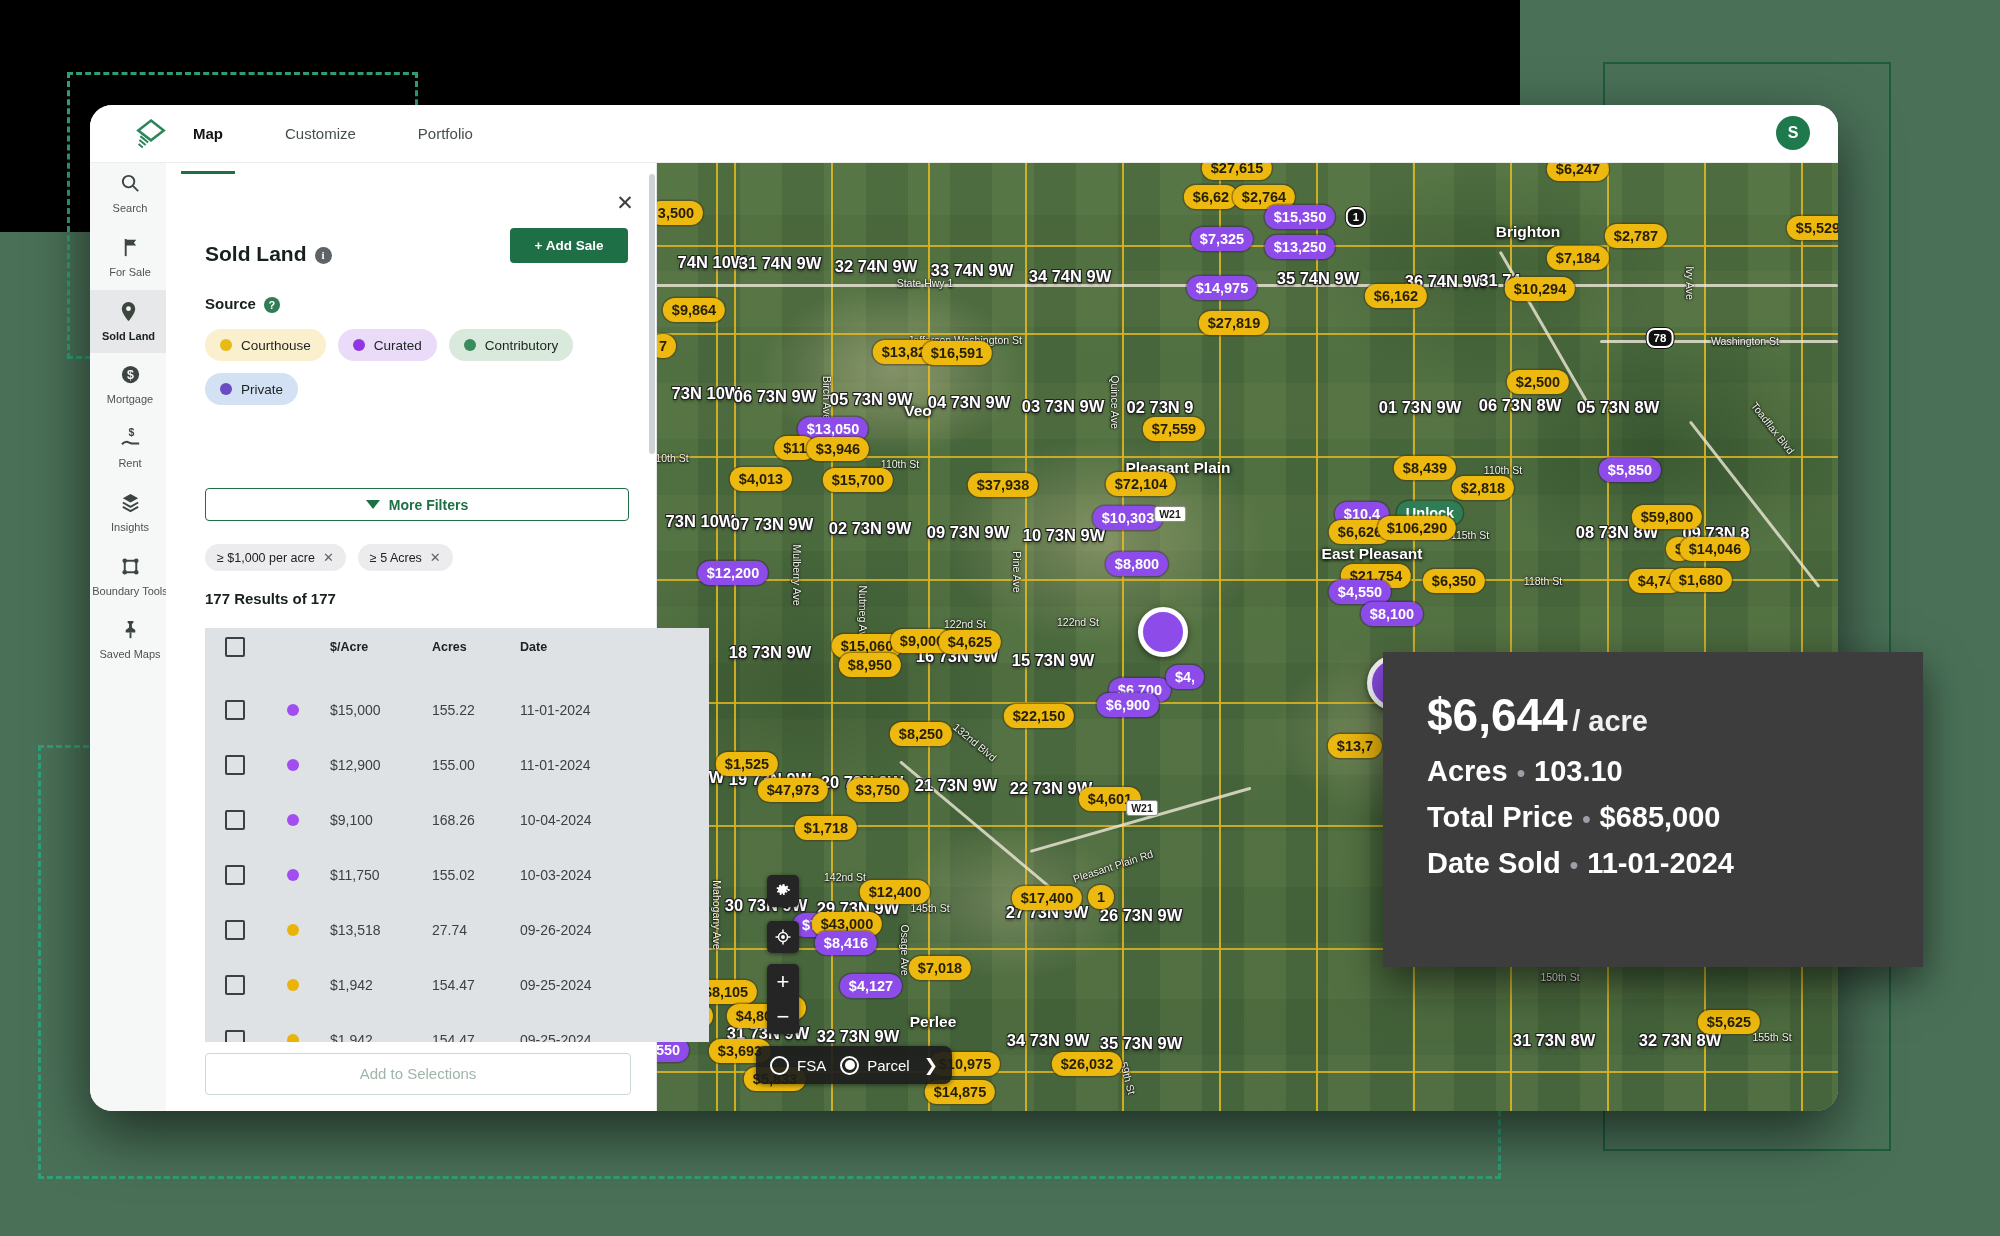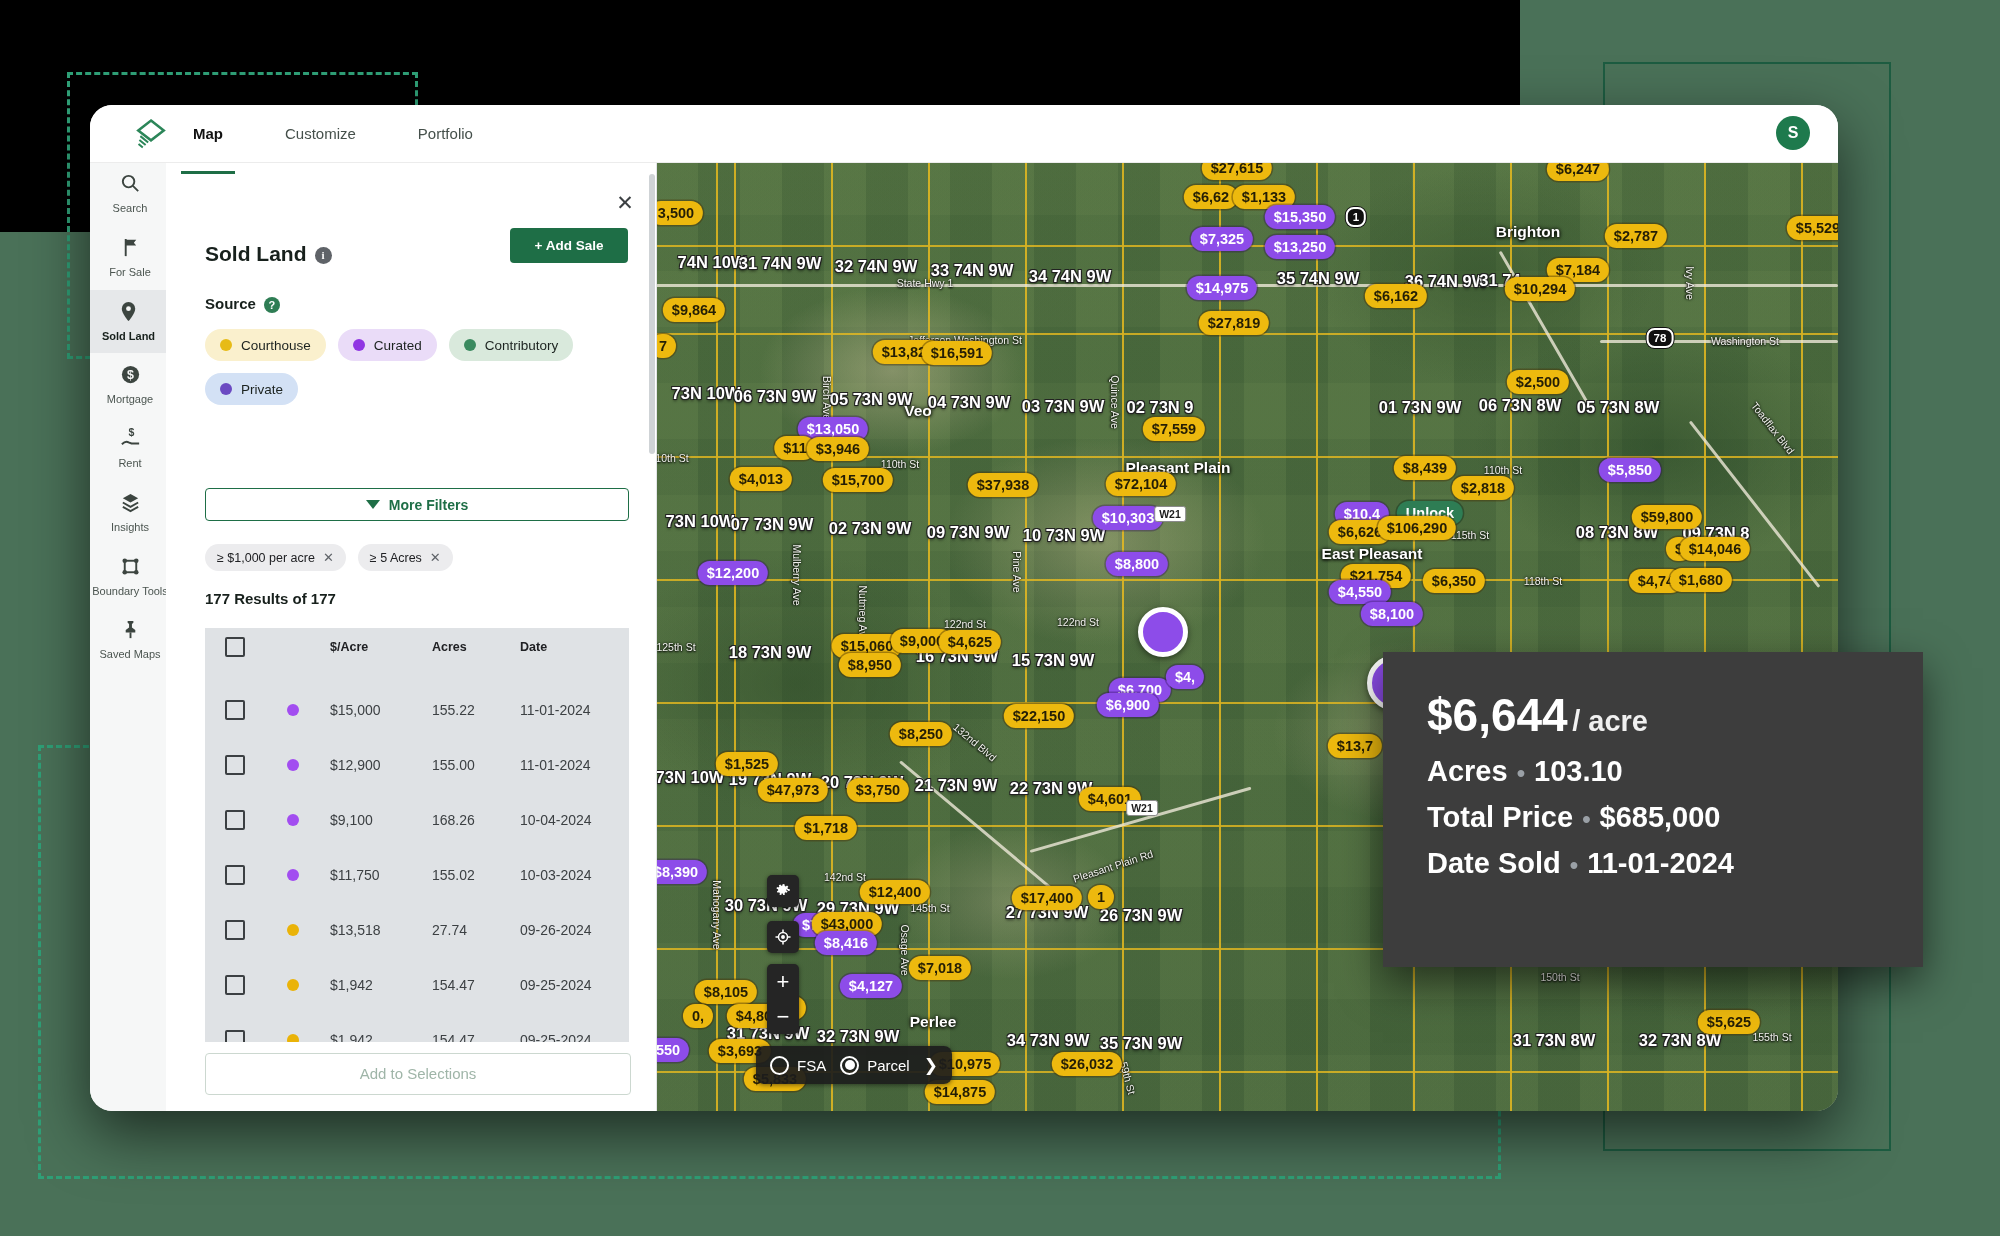--- a/index.html
+++ b/index.html
@@ -48,21 +48,21 @@
   .chip .dot{width:12px;height:12px;border-radius:50%;}
   .morefilters{position:absolute;left:39px;top:326px;width:424px;height:33px;border:1.5px solid #1e6e46;border-radius:4px;
                background:#fff;color:#1e6e46;font-size:14px;font-weight:bold;cursor:pointer;display:flex;align-items:center;
                justify-content:center;gap:9px;font-family:inherit;}
   .funnel{width:0;height:0;border-left:7px solid transparent;border-right:7px solid transparent;border-top:9px solid #1e6e46;}
   .fchips{position:absolute;left:39px;top:382px;display:flex;gap:12px;}
   .fchip{display:flex;align-items:center;gap:8px;background:#ececee;border-radius:999px;height:27px;padding:0 12px;
          font-size:12.5px;color:#202124;cursor:pointer;}
   .fchip .x{font-size:13px;color:#5f6368;font-weight:bold;}
   .results{position:absolute;left:39px;top:428px;font-size:15px;font-weight:bold;color:#17201c;}
-  .tbl{position:absolute;left:39px;top:466px;width:424px;height:414px;background:#dfe2e5;overflow:hidden;}
+  .tbl{position:absolute;left:39px;top:466px;width:504px;height:414px;background:#dfe2e5;overflow:hidden;}
   .tbl-head{position:absolute;left:0;top:0;right:0;height:34px;}
   .th{position:absolute;top:12px;font-size:12.5px;font-weight:bold;color:#202124;}
   .cb{position:absolute;width:16px;height:16px;border:2px solid #3c4043;border-radius:2px;background:transparent;cursor:pointer;}
   .row{position:absolute;left:0;right:0;height:55px;}
   .row .dot{position:absolute;left:82px;top:22px;width:12px;height:12px;border-radius:50%;}
   .cell{position:absolute;top:20px;font-size:14px;color:#3c4043;}
   .addsel{position:absolute;left:39px;top:891px;width:424px;height:40px;background:#fff;border:1px solid #ccd8d0;
           border-radius:4px;color:#9fb5a8;font-size:15px;text-align:center;line-height:40px;cursor:default;}
 
   
@@ -389,35 +389,35 @@
           <div class="rd" style="left: 207px; top: 452px; transform: translate(-50%, -50%) rotate(90deg);">Nutmeg Ave</div>
           <div class="rd" style="left: 249px; top: 788px; transform: translate(-50%, -50%) rotate(90deg);">Osage Ave</div>
           <div class="rd" style="left: 61px; top: 753px; transform: translate(-50%, -50%) rotate(90deg);">Mahogany Ave</div>
           <div class="rd" style="left: 361px; top: 410px; transform: translate(-50%, -50%) rotate(90deg);">Pine Ave</div>
           <div class="rd" style="left: 459px; top: 240px; transform: translate(-50%, -50%) rotate(90deg);">Quince Ave</div>
           <div class="rd" style="left: 1034px; top: 121px; transform: translate(-50%, -50%) rotate(90deg);">Ivy Ave</div>
           <div class="rd" style="left: 472px; top: 916px; transform: translate(-50%, -50%) rotate(75deg);">59th St</div>
           <div class="pill y" style="left: 20px; top: 51px;">3,500</div>
           <div class="pill y" style="left: 581px; top: 6px;">$27,615</div>
           <div class="pill y" style="left: 555px; top: 35px;">$6,62</div>
-          <div class="pill y" style="left: 608px; top: 35px;">$1,133</div>
+          <div class="pill y" style="left: 608px; top: 35px;">$2,764</div>
           <div class="pill p" style="left: 644px; top: 55px;">$15,350</div>
           <div class="pill b" style="left: 700px; top: 55px;">1</div>
           <div class="pill p" style="left: 566px; top: 77px;">$7,325</div>
           <div class="pill p" style="left: 644px; top: 85px;">$13,250</div>
           <div class="pill p" style="left: 566px; top: 126px;">$14,975</div>
           <div class="pill y" style="left: 578px; top: 161px;">$27,819</div>
           <div class="pill y" style="left: 38px; top: 148px;">$9,864</div>
           <div class="pill y" style="left: 7px; top: 184px;">7</div>
           <div class="pill y" style="left: 252px; top: 190px;">$13,820</div>
           <div class="pill y" style="left: 301px; top: 191px;">$16,591</div>
           <div class="pill y" style="left: 922px; top: 7px;">$6,247</div>
           <div class="pill y" style="left: 980px; top: 74px;">$2,787</div>
           <div class="pill y" style="left: 1162px; top: 66px;">$5,529</div>
-          <div class="pill y" style="left: 922px; top: 108px;">$7,184</div>
+          <div class="pill y" style="left: 922px; top: 96px;">$7,184</div>
           <div class="pill y" style="left: 884px; top: 127px;">$10,294</div>
           <div class="pill y" style="left: 740px; top: 134px;">$6,162</div>
           <div class="pill y" style="left: 882px; top: 220px;">$2,500</div>
           <div class="pill p" style="left: 177px; top: 267px;">$13,050</div>
           <div class="pill y" style="left: 139px; top: 286px;">$11</div>
           <div class="pill y" style="left: 182px; top: 287px;">$3,946</div>
           <div class="pill y" style="left: 105px; top: 317px;">$4,013</div>
           <div class="pill y" style="left: 202px; top: 318px;">$15,700</div>
           <div class="pill y" style="left: 347px; top: 323px;">$37,938</div>
           <div class="pill y" style="left: 485px; top: 322px;">$72,104</div>

